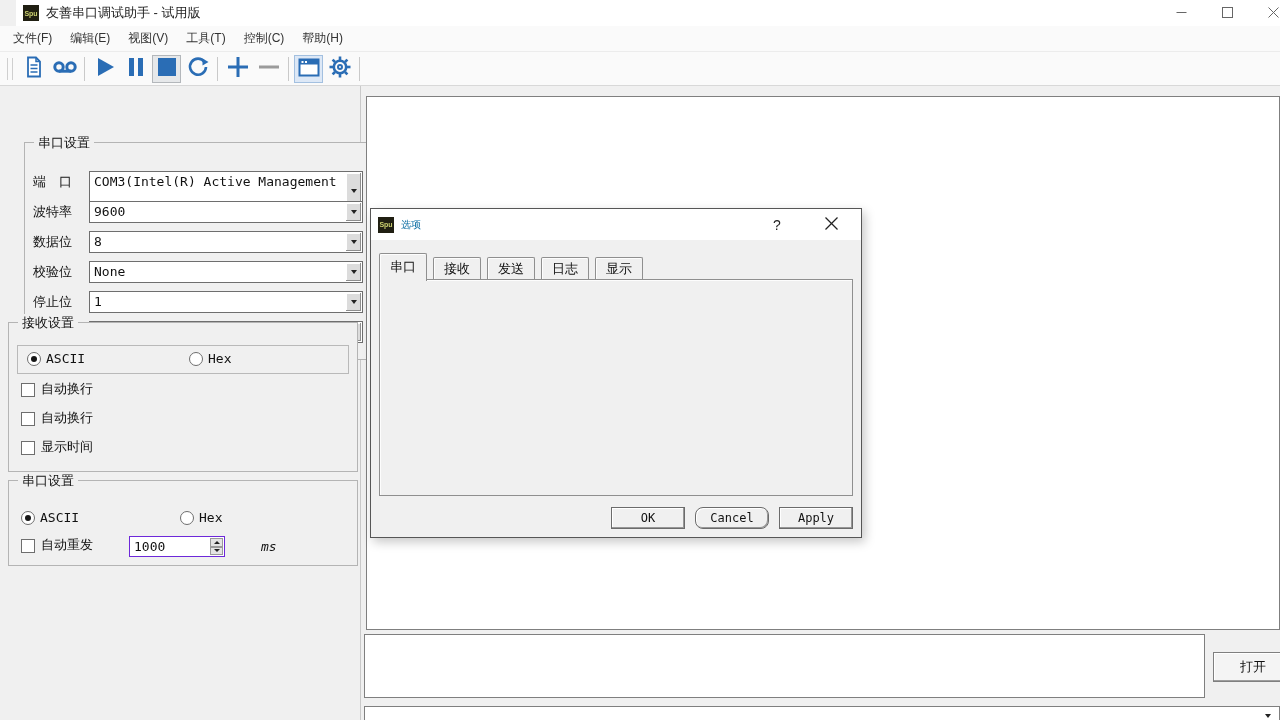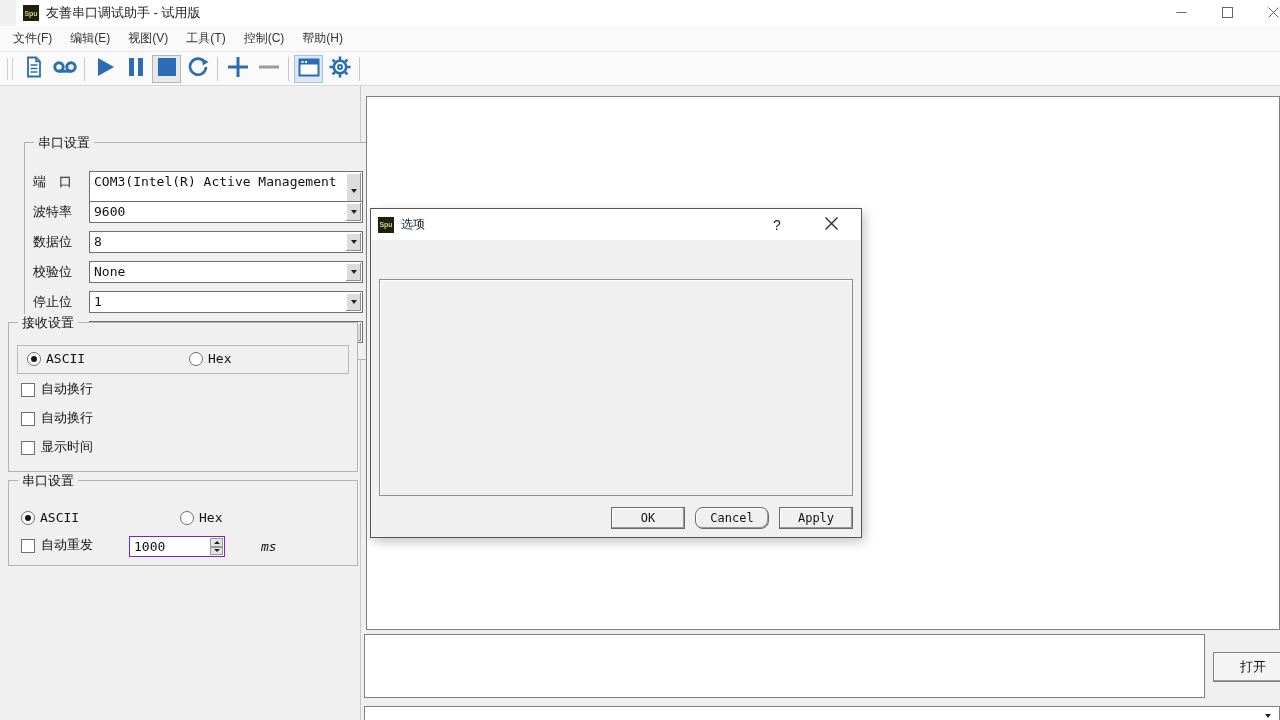--- a/index.html
+++ b/index.html
@@ -57,21 +57,21 @@
   .open-btn{position:absolute;left:1213px;top:652px;width:80px;height:30px;background:#f4f4f4;
             border:1px solid #7f7f7f;box-shadow:inset -1px -1px 0 #9d9d9d, inset 1px 1px 0 #ffffff;
             display:flex;align-items:center;justify-content:center;font-size:13px;box-sizing:border-box;}
   .bottom-combo{position:absolute;left:364px;top:706px;width:916px;height:22px;background:#fff;border:1px solid #7f7f7f;box-sizing:border-box;}
   .bottom-combo .tri-down{position:absolute;right:8px;top:7px;}
 
   
   .dialog{position:absolute;left:370px;top:208px;width:492px;height:330px;background:#f0f0f0;
           border:1px solid #565656;box-shadow:3px 4px 10px rgba(0,0,0,0.22);box-sizing:border-box;}
   .dlg-titlebar{position:absolute;left:0;top:0;right:0;height:31px;background:#fff;display:flex;align-items:center;}
-  .dlg-title{font-size:12px;color:#0f172a;}
+  .dlg-title{font-size:10px;color:#0369a1;}
   .dlg-btn{width:24px;height:24px;display:flex;align-items:center;justify-content:center;}
   .dlg-help{position:absolute;right:72px;top:4px;font-size:14px;color:#222;}
   .dlg-close{position:absolute;right:18px;top:4px;}
   .tabbar{position:absolute;left:8px;top:44px;height:27px;display:flex;align-items:flex-end;}
   .tab{height:22px;line-height:22px;padding:0 10px;margin-right:6px;font-size:13px;background:#f0f0f0;
        border:1px solid #8f8f8f;border-bottom:none;box-shadow:inset 1px 1px 0 #fdfdfd;
        border-radius:2px 2px 0 0;position:relative;z-index:1;}
   .tab.active{height:27px;line-height:26px;z-index:3;margin-bottom:-1px;}
   .tab-pane{position:absolute;left:8px;top:70px;width:474px;height:217px;background:#f0f0f0;
             border:1px solid #8f8f8f;box-shadow:inset 1px 1px 0 #fdfdfd;box-sizing:border-box;z-index:2;}
@@ -373,20 +373,27 @@
     <div class="dlg-btn dlg-help">?</div>
     <div class="dlg-btn dlg-close">
       <span>
         <svg width="13" height="13">
             <line x1="0.5" y1="0.5" x2="12.5" y2="12.5" stroke="#222" stroke-width="1.2"></line>
             <line x1="12.5" y1="0.5" x2="0.5" y2="12.5" stroke="#222" stroke-width="1.2"></line>
           </svg>
       </span>
     </div>
 
+    <div class="tabbar">
+      <div class="tab active">串口</div>
+      <div class="tab">接收</div>
+      <div class="tab">发送</div>
+      <div class="tab">日志</div>
+      <div class="tab">显示</div>
+    </div>
 
     <div class="tab-pane"></div>
 
     <div class="row-label" style="left:18px;top:76px;">串　口</div>
     <div class="combo" style="left:72px;top:76px;width:398px;height:22px;">
       <div class="combo-val">COM3 (Intel(R) Active Management Technolog</div>
       <div class="combo-btn">
           <div class="tri-down"></div>
         </div>
     </div>

